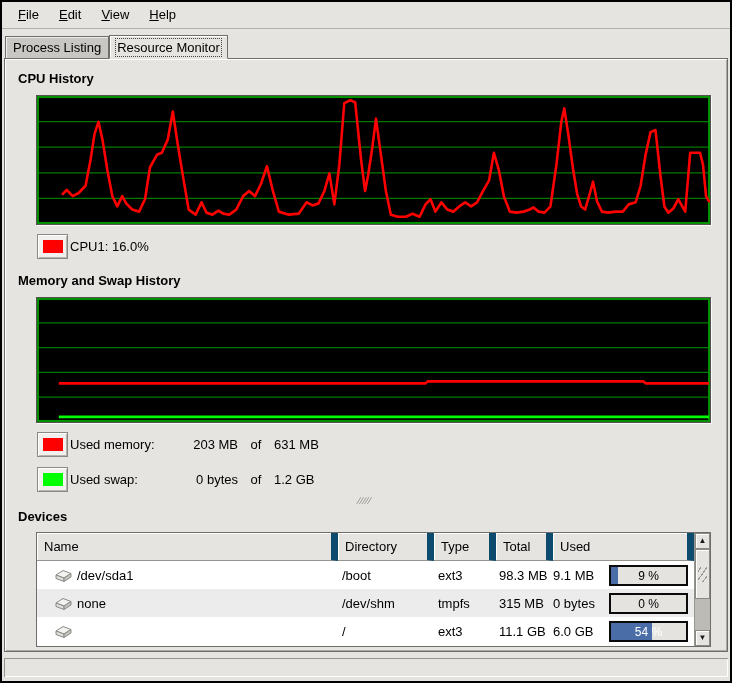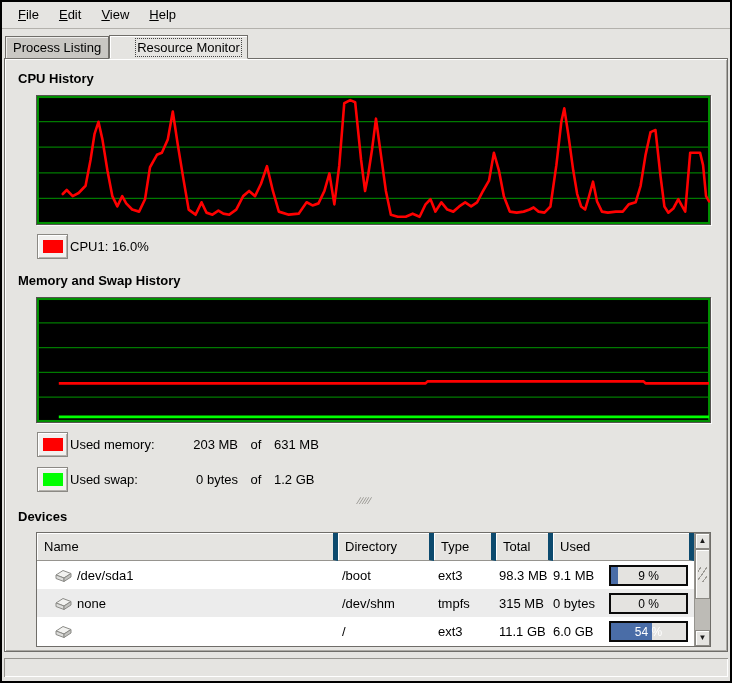--- a/index.html
+++ b/index.html
@@ -36,21 +36,21 @@
     border:1px solid #6f6d69; border-bottom:none;
     box-shadow:inset 1px 1px 0 #efeeec;
     margin-bottom:0; padding-top:3px; padding-bottom:3px;
   }
   .tab.active{
     background:#e5e4e1;
     border:1px solid #6f6d69; border-bottom:1px solid #e5e4e1;
     box-shadow:inset 1px 1px 0 #fff;
     margin-bottom:-1px;
   }
-  .tab.active .tab-label{ outline:1px dotted #444; outline-offset:1px;margin-left:20px; }
+  .tab.active .tab-label{ outline:1px dotted #444; outline-offset:1px; }
   
   .page{
     flex:1; margin:0 2px;
     border:1px solid #6f6d69;
     box-shadow:inset 1px 1px 0 #fff, inset -1px -1px 0 #aba9a4;
     padding:8px 13px 4px 11px;
     position:relative; z-index:1;
     overflow:hidden;
   }
   .section-title{ font-weight:bold; font-size:13px; margin:4px 0 9px 2px; }
@@ -97,21 +97,21 @@
     margin-left:20px; margin-right:3px;
     display:flex;
     border:1px solid #6f6d69;
     background:#fff;
     height:115px;
   }
   .table-main{ flex:1; display:flex; flex-direction:column; }
   .thead{ display:flex; height:28px; flex:none; }
   .th{
     background:#e5e4e1;
-    border-right:5px solid #0c4a6e; border-bottom:1px solid #96948f;
+    border-right:7px solid #0c4a6e; border-bottom:1px solid #96948f;
     box-shadow:inset 1px 1px 0 #fff;
     padding:6px 0 0 7px;
     overflow:hidden; white-space:nowrap;
   }
   .tr{ display:flex; height:28px; align-items:center; background:#fff; }
   .tr.alt{ background:#ececec; }
   .td{ overflow:hidden; white-space:nowrap; padding-top:1px; }
   .col-name{ width:301px; flex:none; }
   .col-dir{ width:96px; flex:none; }
   .col-type{ width:62px; flex:none; }

